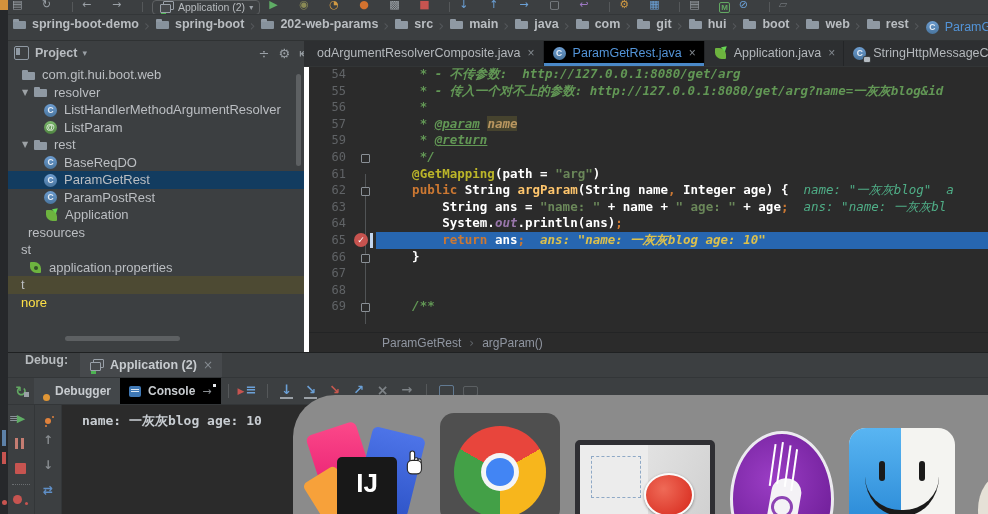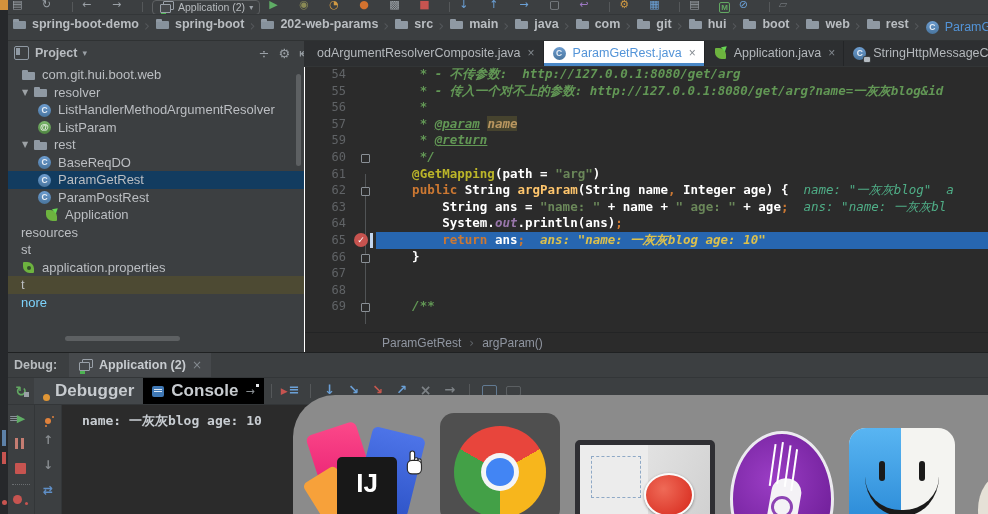--- a/index.html
+++ b/index.html
@@ -49,27 +49,27 @@
             border-bottom:1px solid #323536;border-right:1px solid #2b2e2f;padding:0 6px;z-index:3}
   #projhead .pw-ic{width:13px;height:12px;border:1.5px solid #8f99a3;border-radius:2px;margin-right:6px;position:relative}
   #projhead .pw-ic::before{content:"";position:absolute;left:1px;top:1px;width:4px;height:7px;background:#8f99a3}
   #projhead .ptitle{font-weight:bold;color:#b9bdc1;font-size:12.5px}
   #projhead .caret{color:#9aa0a6;font-size:9px;margin-left:5px}
   #projhead .spacer{flex:1}
   #projhead .hic{color:#9aa0a6;font-size:13px;margin-left:9px}
 
   
   #tree{left:8px;top:66px;width:296px;height:286px;background:#3c3f41;overflow:hidden;z-index:3;
-        border-right:1px solid #ffffff}
+        border-right:5px solid #ffffff}
   .trow{display:flex;align-items:center;height:17.5px;white-space:nowrap;font-size:13px;color:#bbbec2}
-  .trow.lvl0{padding-left:2px}.trow.lvl1{padding-left:14px}.trow.lvl2{padding-left:18px}
-  .trow.lvl1a{padding-left:25px}.trow.lvlr{padding-left:2px}.trow.edge{padding-left:2px}
+  .trow.lvl0{padding-left:2px}.trow.lvl1{padding-left:14px}.trow.lvl2{padding-left:24px}
+  .trow.lvl1a{padding-left:25px}.trow.lvlr{padding-left:9px}.trow.edge{padding-left:2px}
   .trow.selected{background:#123c60}
   .trow.olive{background:#4d4a33}
-  .trow.dim .tlbl{color:#7dd3fc}
+  .trow.dim .tlbl{color:#fde047}
   .tw-arrow{width:11px;flex:none;color:#9da2a6;font-size:8px}
   .tic{display:inline-block;width:16px;height:16px;margin-right:5px;flex:none;position:relative}
   .tic.none{width:0;margin:0}
   .tic.fold::before{content:"";position:absolute;left:1px;top:5px;width:13px;height:8px;background:#8f99a3;border-radius:1px}
   .tic.fold::after{content:"";position:absolute;left:1px;top:3px;width:6px;height:3px;background:#8f99a3;border-radius:1px 1px 0 0}
   .tic.cls::before{content:"C";position:absolute;left:1px;top:2px;width:13px;height:13px;border-radius:50%;
      background:linear-gradient(180deg,#6d9dd0,#49759e);color:#e8eef5;font:bold 8.5px/13px "Liberation Sans",sans-serif;text-align:center}
   .tic.ann::before{content:"@";position:absolute;left:1px;top:2px;width:13px;height:13px;border-radius:50%;
      background:linear-gradient(180deg,#7cb86d,#4e8440);color:#ecf5e8;font:bold 9px/13px "Liberation Sans",sans-serif;text-align:center}
   .tic.boot::before,.tic.leaf::before{content:"";position:absolute;left:2px;top:3px;width:11px;height:11px;
@@ -78,21 +78,21 @@
   .tic.leaf::after{content:"";position:absolute;left:6px;top:7px;width:4px;height:4px;border-radius:50%;background:#33502a}
   .vscroll{position:absolute;right:2px;top:8px;width:5px;height:92px;border-radius:3px;background:#5d6062}
   .hscroll{position:absolute;left:57px;bottom:8px;width:115px;height:5px;border-radius:3px;background:#5d6062}
 
   
   #tabbar{left:304px;top:40px;right:0;height:26px;background:#3c3f41;display:flex;align-items:stretch;
           overflow:hidden;z-index:3;border-bottom:1px solid #323536}
   .etab{display:flex;align-items:center;padding:0 8px;background:#2d2f31;border-right:1px solid #232527;
         white-space:nowrap;position:relative;flex:none}
   .etab .tlabel{color:#b4b8bc;font-size:12.5px}
-  .etab.sel{background:#ffffff}
+  .etab.sel{background:#000000}
   .etab.sel .tlabel{color:#5394d8}
   .etab.sel::after{content:"";position:absolute;left:0;right:0;bottom:0;height:3px;background:#4a88c7}
   .etab .close{color:#848a90;font-size:12px;margin-left:7px}
   .etab .close:empty{display:none}
   .etab .tic{margin-right:5px}
   .tic.lock::after{content:"";position:absolute;right:-2px;bottom:-1px;width:6px;height:5px;background:#b5bcc2;border-radius:1px;
      box-shadow:0 0 0 1px #3c3f41}
 
   
   #editor{left:304px;top:66px;right:0;height:266px;background:#2b2b2b;overflow:hidden;z-index:2}
@@ -122,35 +122,35 @@
   .c-hinty{color:#dcc04c;font-style:italic}
 
   
   #edcrumbs{left:304px;top:332px;right:0;height:20px;background:#2b2b2b;border-top:1px solid #232425;
             display:flex;align-items:center;padding-left:78px;z-index:2}
   #edcrumbs span{color:#9096a1;font-size:12px}
   #edcrumbs .sep{margin:0 8px;color:#5f6368}
 
   
   #debug{left:8px;top:352px;right:0;height:162px;background:#3c3f41;z-index:2;border-top:1px solid #1f2122}
-  .dhead{height:24px;display:flex;align-items:center;padding-left:6px}
+  .dhead{height:24px;display:flex;align-items:flex-start;padding-left:17px}
   .dhead .dlabel{color:#b7bbbe;font-size:12.5px;font-weight:bold;margin-right:12px}
   .sess-tab{display:flex;align-items:center;background:#46494c;height:24px;padding:0 9px;gap:6px}
   .sess-ic{position:relative;width:15px;height:14px}
   .sess-ic::before{content:"";position:absolute;left:4px;top:1px;width:9px;height:7px;border:1.5px solid #99a0a8;border-radius:1px}
   .sess-ic::after{content:"";position:absolute;left:1px;top:4px;width:9px;height:7px;border:1.5px solid #99a0a8;border-radius:1px;
      background:#46494c;box-shadow:-2px 6px 0 -3px #4db252}
   .sess-tab .slabel{color:#c7cbcf;font-weight:bold;font-size:12.5px}
   .sess-tab .close{color:#848a90}
   .dtools{height:26px;display:flex;align-items:center;border-top:1px solid #333638;border-bottom:1px solid #333638}
   .db-rerun{width:26px;text-align:center;position:relative}
   .db-rerun::before{content:"↻";font-family:"DejaVu Sans",sans-serif;color:#62a862;font-weight:bold;font-size:14px}
   .db-rerun::after{content:"";position:absolute;right:5px;bottom:2px;width:5px;height:5px;background:#9aa0a6}
   .dtab{display:flex;align-items:center;height:26px;padding:0 9px;gap:5px;background:#43474a}
-  .dtab .dtlabel{color:#c7cbcf;font-size:17px;font-weight:bold}
+  .dtab .dtlabel{color:#c7cbcf;font-size:12px;font-weight:bold}
   .dtab.selected{background:#000000}
   .ddot{width:7px;height:7px;border-radius:50%;background:#e09635;align-self:flex-end;margin-bottom:3px}
   .con-ic{position:relative;width:14px;height:13px}
   .con-ic::before{content:"";position:absolute;left:0;top:1px;width:12px;height:11px;background:#3f78b5;border-radius:2px}
   .con-ic::after{content:"";position:absolute;left:2px;top:4px;width:8px;height:5px;
      background:repeating-linear-gradient(#dbe6f2 0 1px,transparent 1px 2.5px)}
   .con-goto{color:#8a8f93;font-size:11px;position:relative;margin-left:2px}
   .con-goto::after{content:"";position:absolute;right:-4px;top:-1px;width:3px;height:3px;background:#e6e9ec}
   .dsep{width:1px;height:14px;background:#55585a;margin:0 7px}
   .sti{width:24px;height:22px;position:relative;text-align:center;font-family:"DejaVu Sans",sans-serif;

